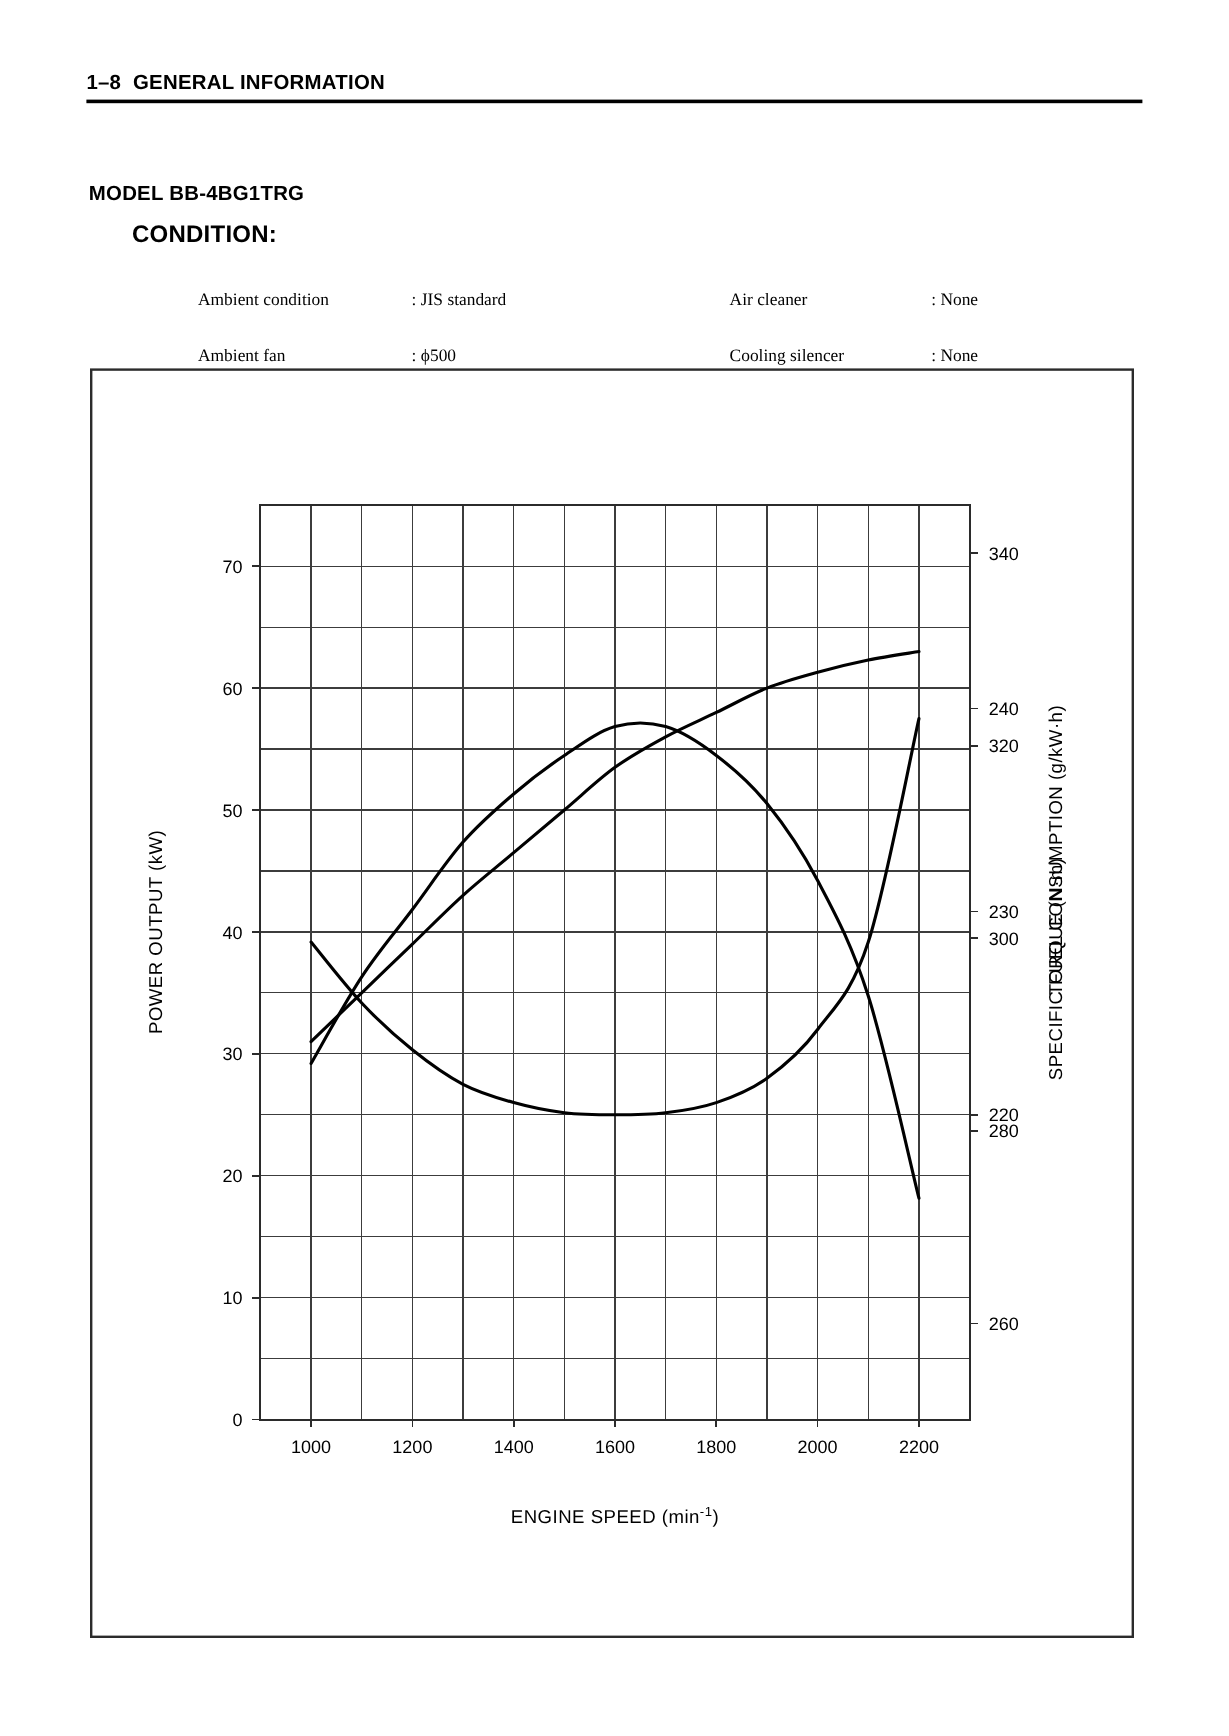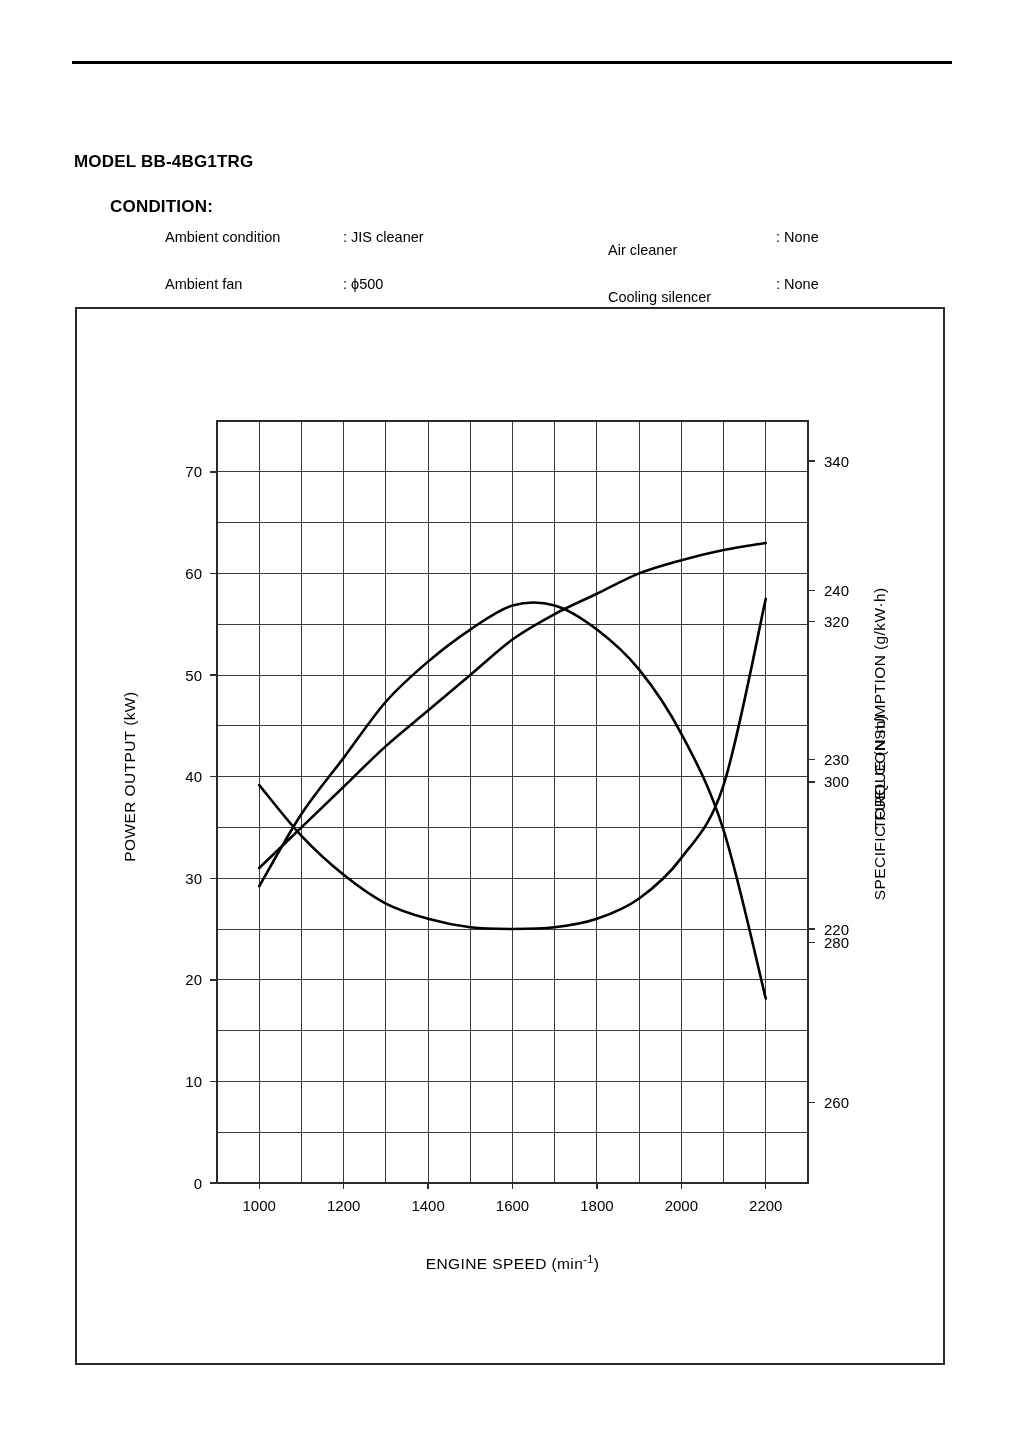--- a/index.html
+++ b/index.html
@@ -43,35 +43,35 @@
     left: 74px;
     top: 152px;
     font-size: 17px;
     font-weight: bold;
     letter-spacing: 0.2px;
   }
   #condition-title {
     position: absolute;
     left: 110px;
     top: 185px;
-    font-size: 17px;
+    font-size: 20px;
     font-weight: bold;
     letter-spacing: 0.2px;
-    margin-top: 12px;
   }
   #condition-table {
     position: absolute;
     left: 165px;
     top: 214px;
     font-size: 14.5px;
     line-height: 20.5px;
   }
   #condition-table .cond-row {
     display: flex;
-    align-items: center;
+    align-items: flex-end;
+    font-family: Liberation Serif, serif;
   }
   .cond-label {
     width: 178px;
     white-space: pre;
   }
   .cond-value {
     width: 265px;
     white-space: pre;
   }
   .cond-label2 {
@@ -135,30 +135,31 @@
   .tick-mark {
     stroke: #2b2b2b;
     stroke-width: 1.4;
     shape-rendering: crispEdges;
   }
 </style>
 </head>
 <body>
 
 <div id="page-header">
+  <span class="header-text">1–8  GENERAL INFORMATION</span>
   <div class="header-rule"></div>
 </div>
 
 <div id="model-title">MODEL BB-4BG1TRG</div>
 <div id="condition-title">CONDITION:</div>
 
 <div id="condition-table">
   <div class="cond-row">
     <span class="cond-label">Ambient condition</span>
-    <span class="cond-value">: JIS cleaner</span>
+    <span class="cond-value">: JIS standard</span>
     <span class="cond-label2">Air cleaner</span>
     <span class="cond-value2">: None</span>
   </div>
   <div class="cond-row">
     <span class="cond-label">Ambient fan</span>
     <span class="cond-value">: ϕ500</span>
     <span class="cond-label2">Cooling silencer</span>
     <span class="cond-value2">: None</span>
   </div>
 </div>

